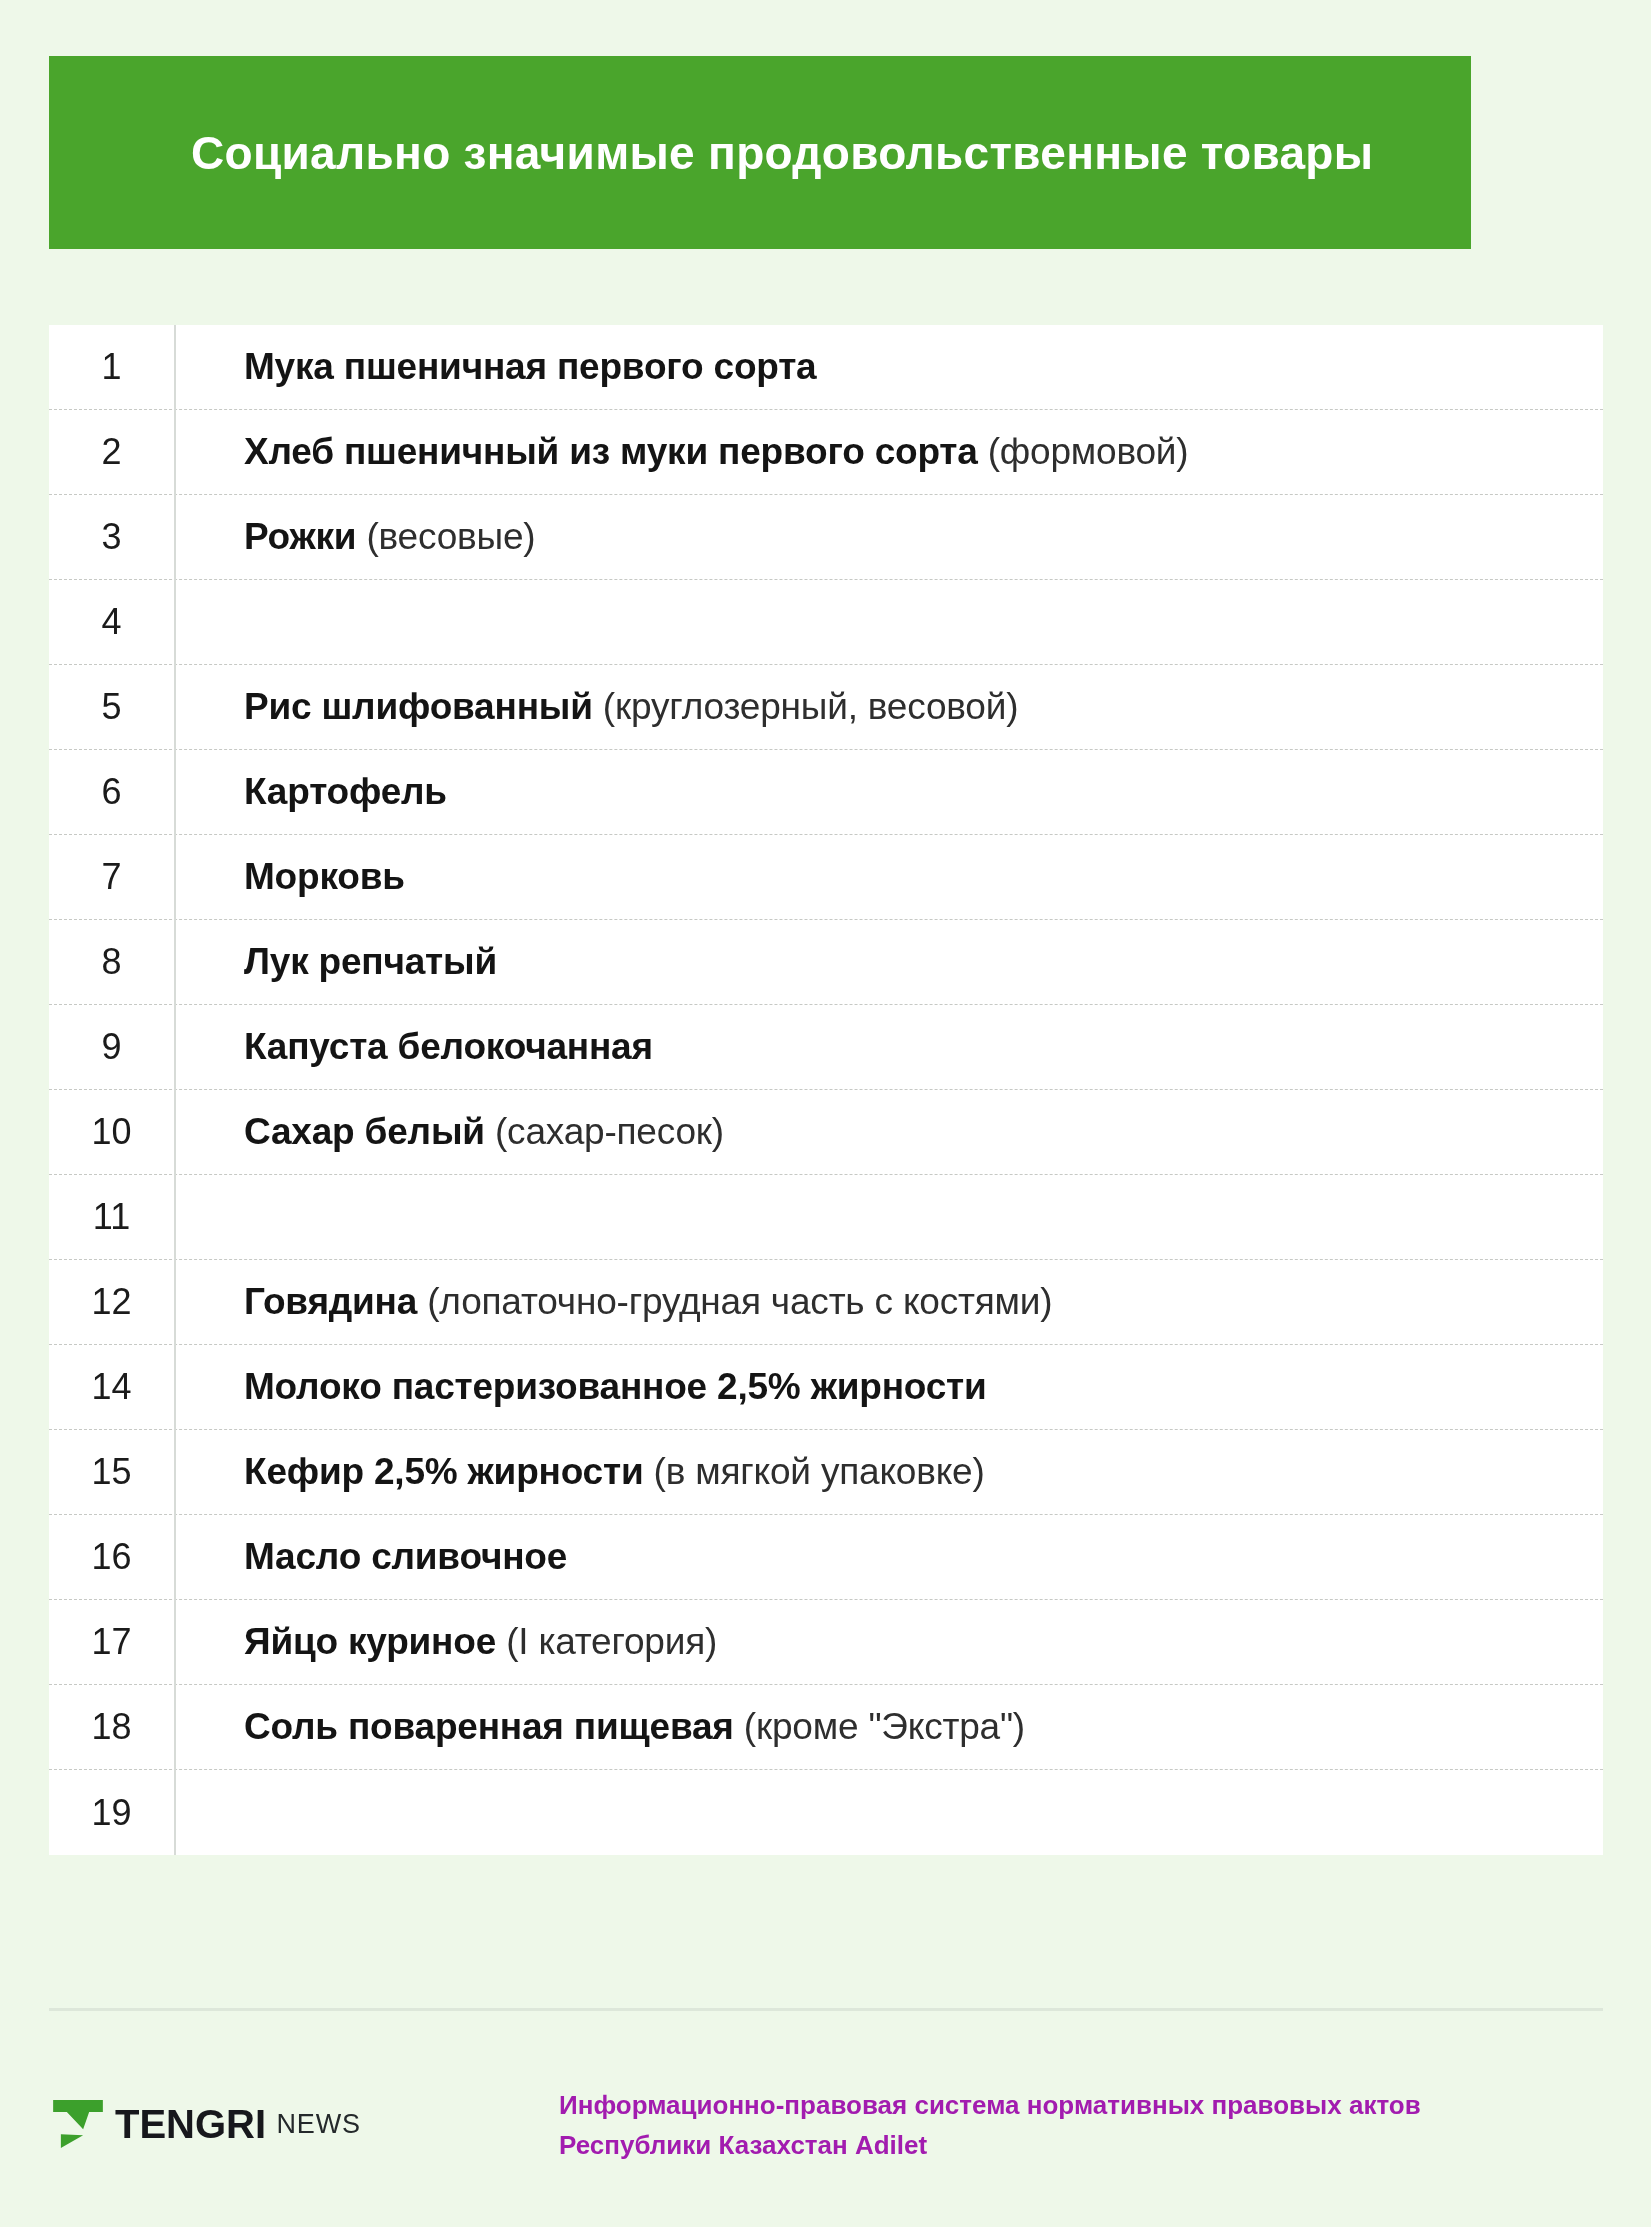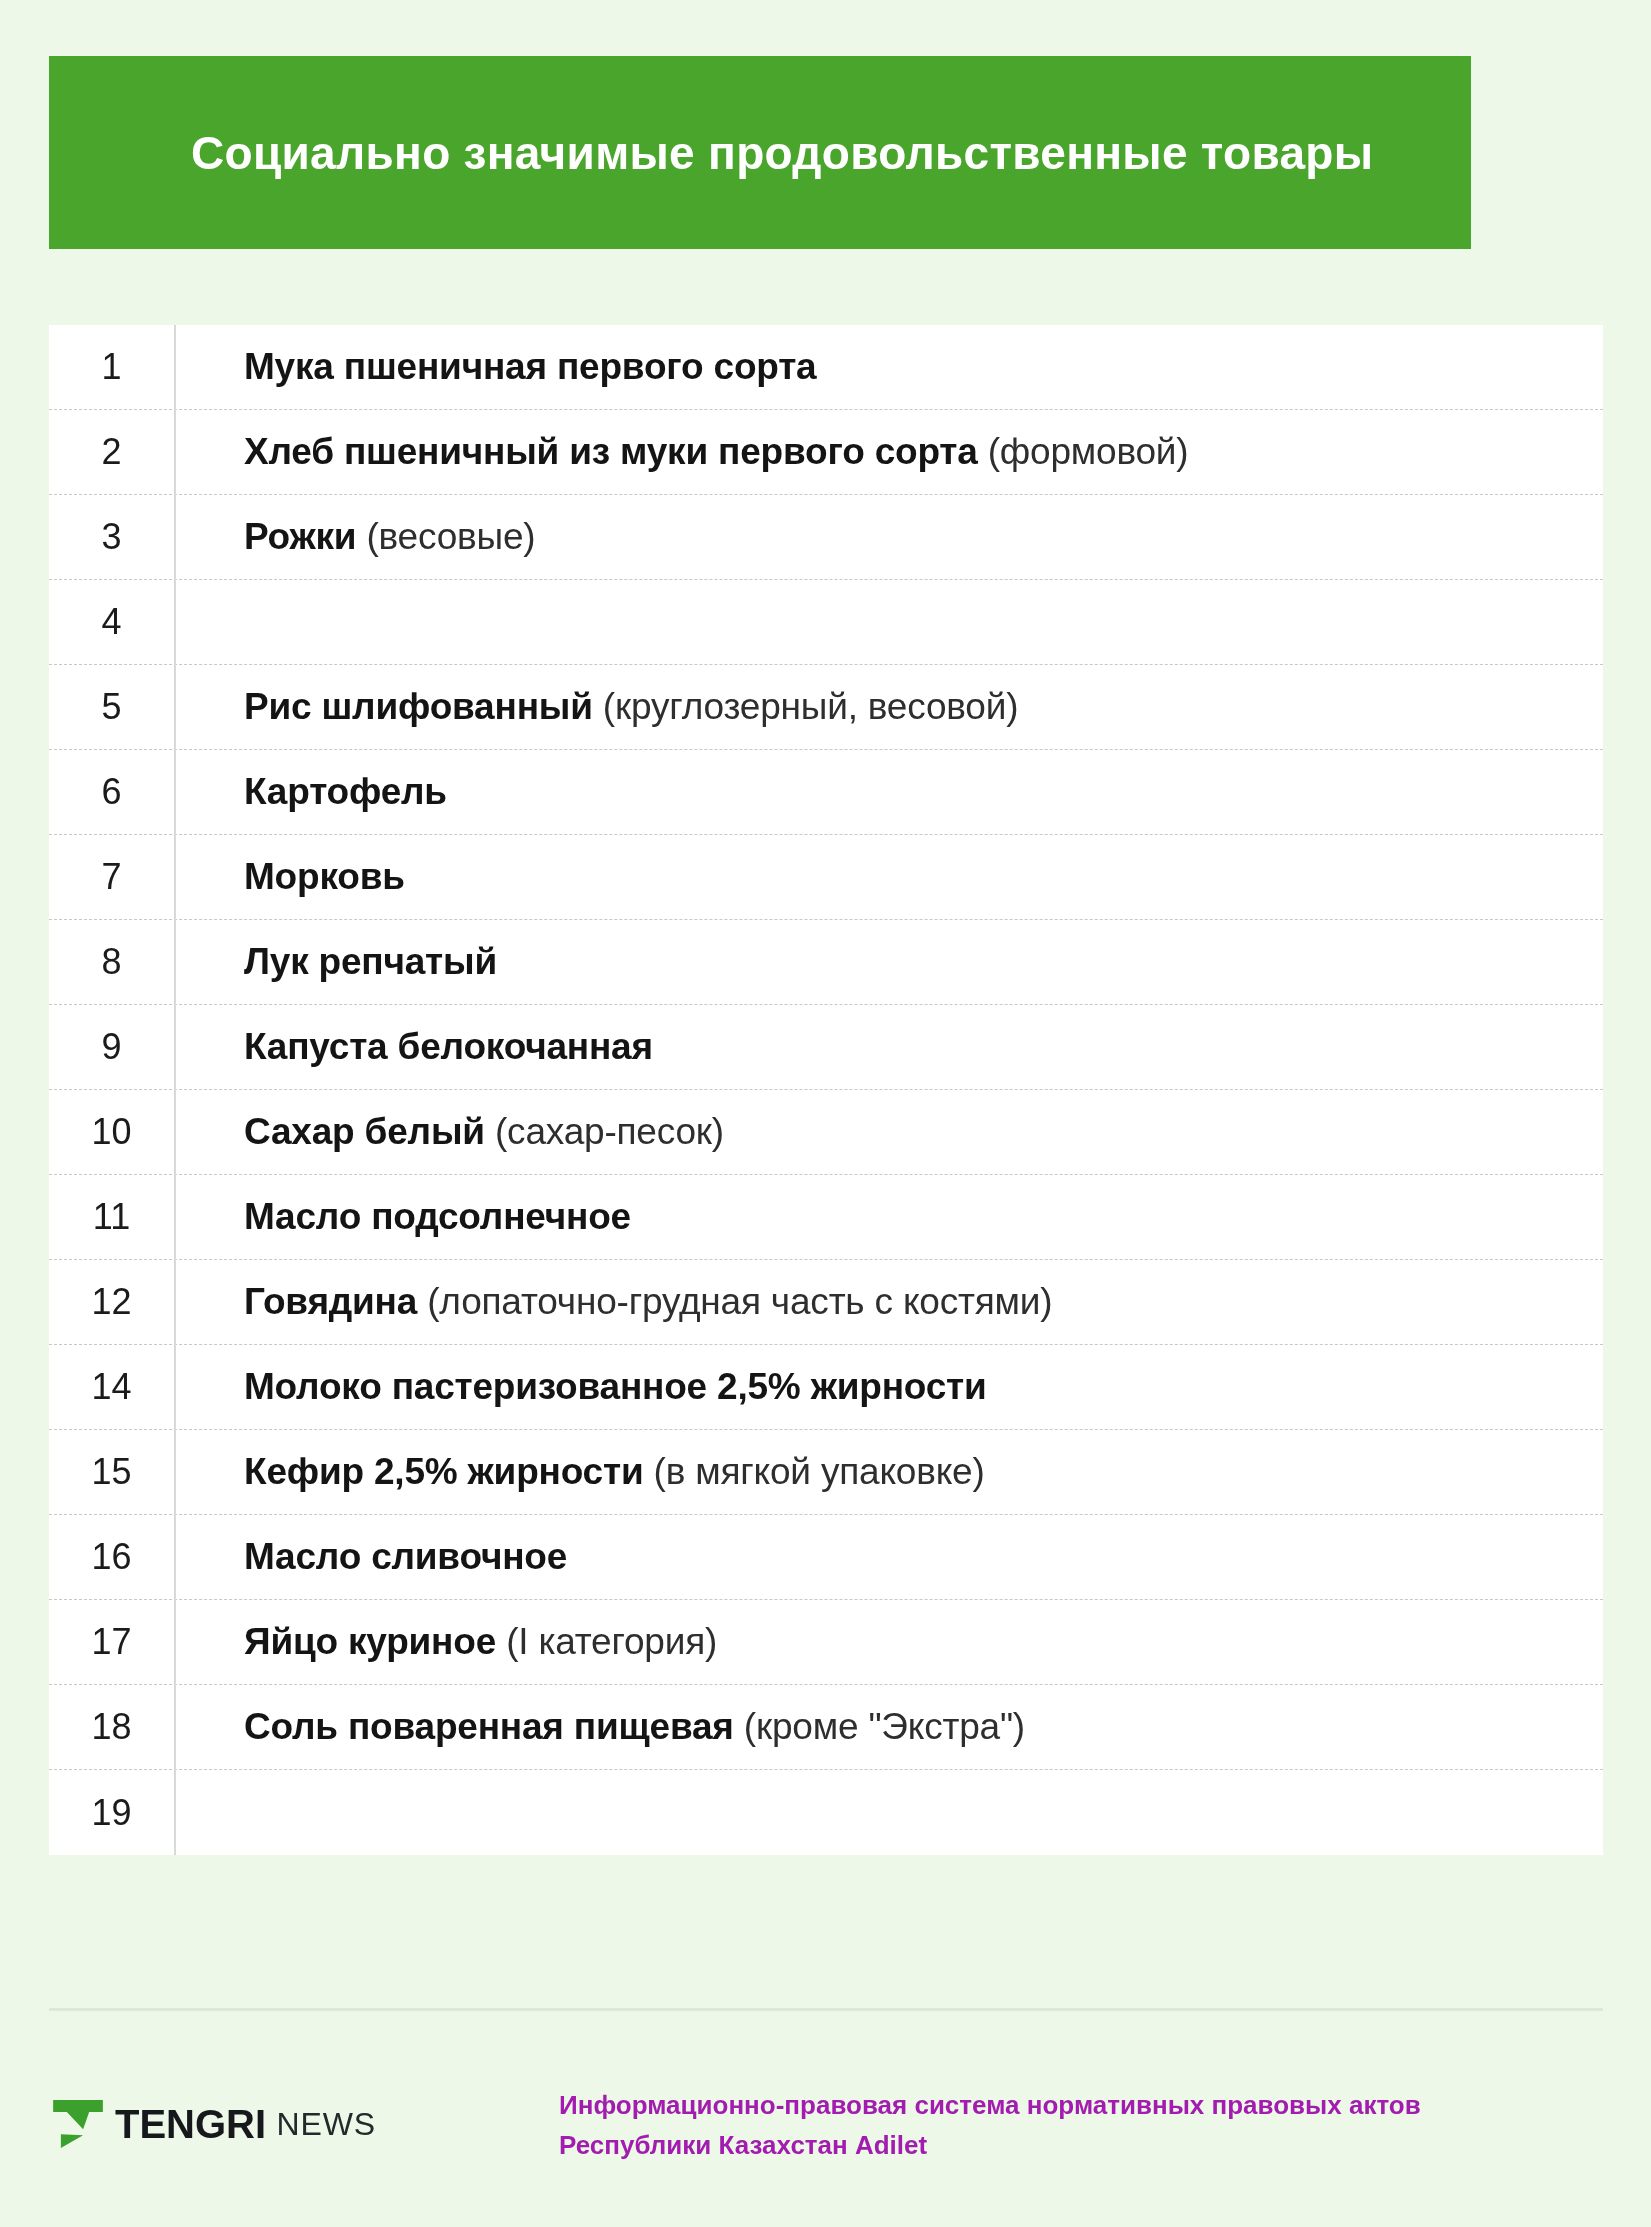--- a/index.html
+++ b/index.html
@@ -87,21 +87,21 @@
     align-items: center;
   }
   .brand-glyph { width: 50px; height: 48px; margin-right: 12px; }
   .brand-bold {
     font-size: 40px;
     font-weight: 800;
     color: #17181c;
     letter-spacing: 0px;
   }
   .brand-light {
-    font-size: 32px;
+    font-size: 27px;
     font-weight: 400;
     color: #24292b;
     margin-left: 10.3px;
     letter-spacing: 0.9px;
   }
   .source {
     position: absolute;
     left: 559px;
     top: 2085px;
     font-size: 26px;
@@ -154,21 +154,20 @@
       <div class="row">
         <div class="num">9</div>
         <div class="txt"><span class="name">Капуста белокочанная</span></div>
       </div>
       <div class="row">
         <div class="num">10</div>
         <div class="txt"><span class="name">Сахар белый</span><span class="note"> (сахар-песок)</span></div>
       </div>
       <div class="row">
         <div class="num">11</div>
-        <div class="txt"><span class="name">Масло подсолнечное</span></div>
       </div>
       <div class="row">
         <div class="num">12</div>
         <div class="txt"><span class="name">Говядина</span><span class="note"> (лопаточно-грудная часть с костями)</span></div>
       </div>
       <div class="row">
         <div class="num">14</div>
         <div class="txt"><span class="name">Молоко пастеризованное 2,5% жирности</span></div>
       </div>
       <div class="row">

